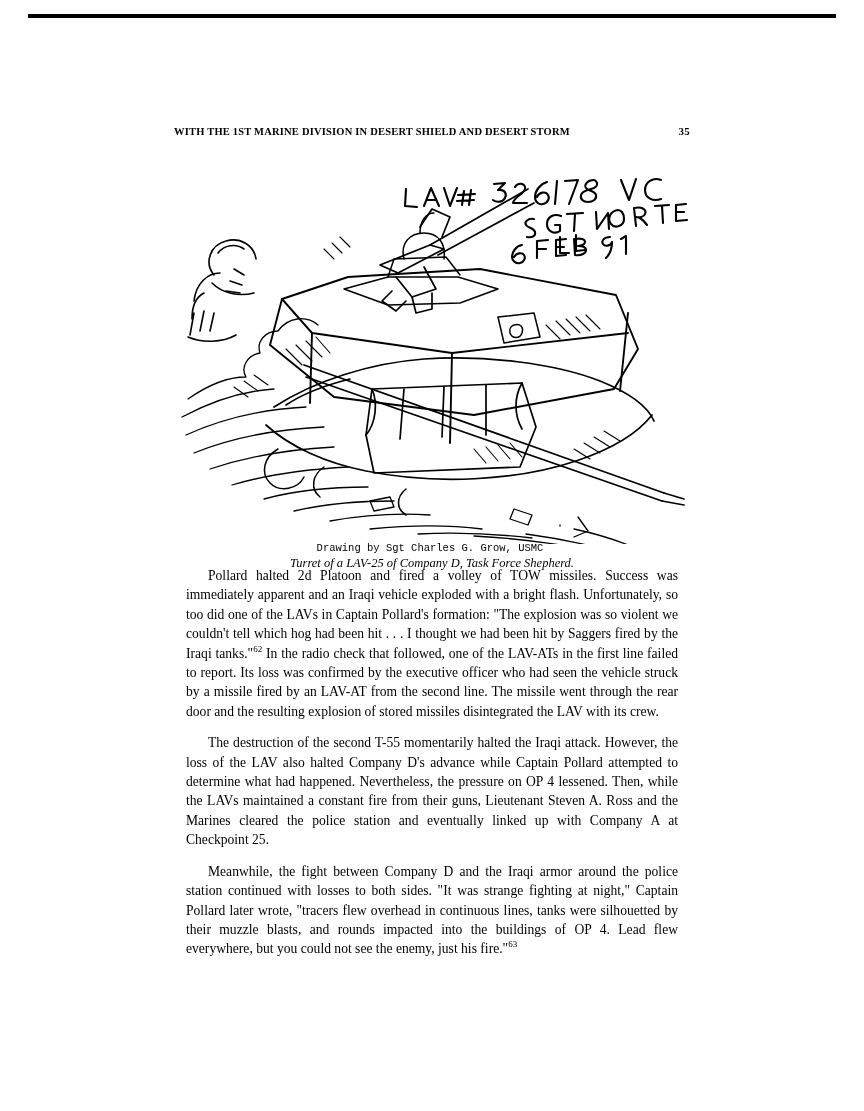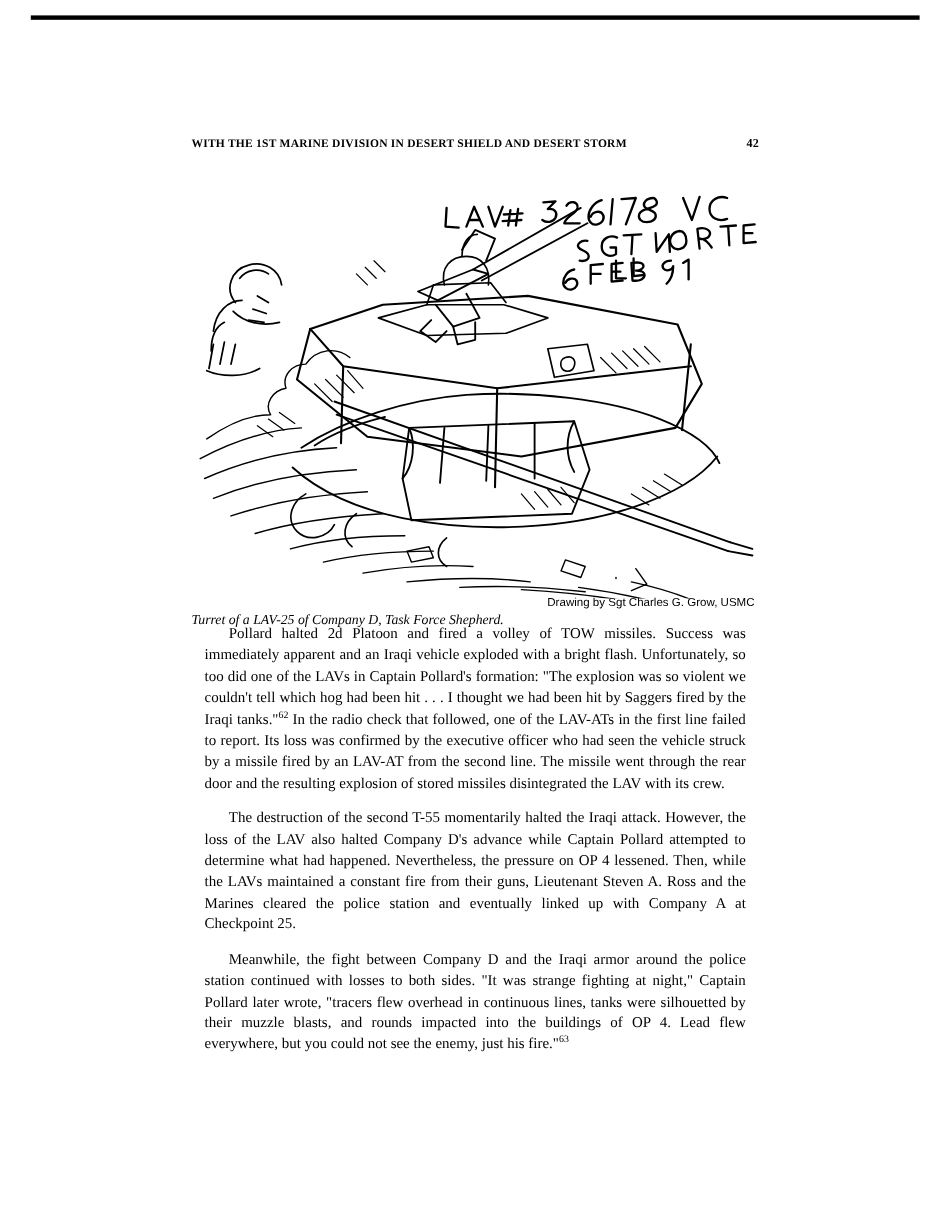--- a/index.html
+++ b/index.html
@@ -58,28 +58,28 @@
   .figure {
     position: relative;
     width: 516px;
     height: 395px;
     margin-top: 12px;
   }
   .figure svg {
     display: block;
   }
   .fig-credit {
-    text-align: right;
+    text-align: center;
     font-size: 10.5px;
-    font-family: Liberation Sans, sans-serif;
+    font-family: Liberation Mono, monospace;
     margin-top: -2px;
     padding-right: 4px;
   }
   .fig-caption {
-    text-align: left;
+    text-align: center;
     font-size: 12.5px;
     font-style: italic;
     font-family: "Liberation Serif", serif;
     margin-top: 2px;
   }
 
   
   .body-text {
     margin-top: 22px;
     font-size: 13.6px;
@@ -101,21 +101,21 @@
 <body>
 
 <div class="page">
 
   <div class="top-rule"></div>
 
   <div class="content">
 
     <div class="running-head">
       <span class="title">WITH THE 1ST MARINE DIVISION IN DESERT SHIELD AND DESERT STORM</span>
-      <span class="pageno">42</span>
+      <span class="pageno">35</span>
     </div>
 
     <div class="figure">
       <svg width="516" height="395" viewBox="0 0 516 395" xmlns="http://www.w3.org/2000/svg">
         <g fill="none" stroke="#000" stroke-width="1.6" stroke-linecap="round" stroke-linejoin="round">
 
           <g stroke-width="2.1">
 
             <path d="M232 40 l-1 17 l12 1"></path>
             <path d="M250 57 l7 -18 l8 18"></path>

